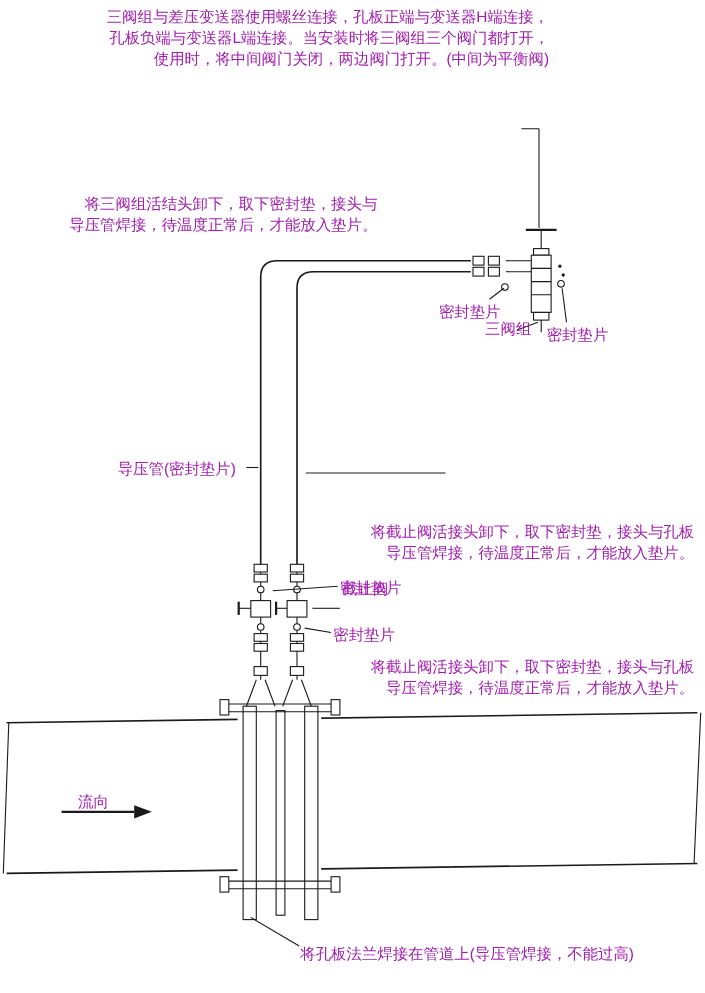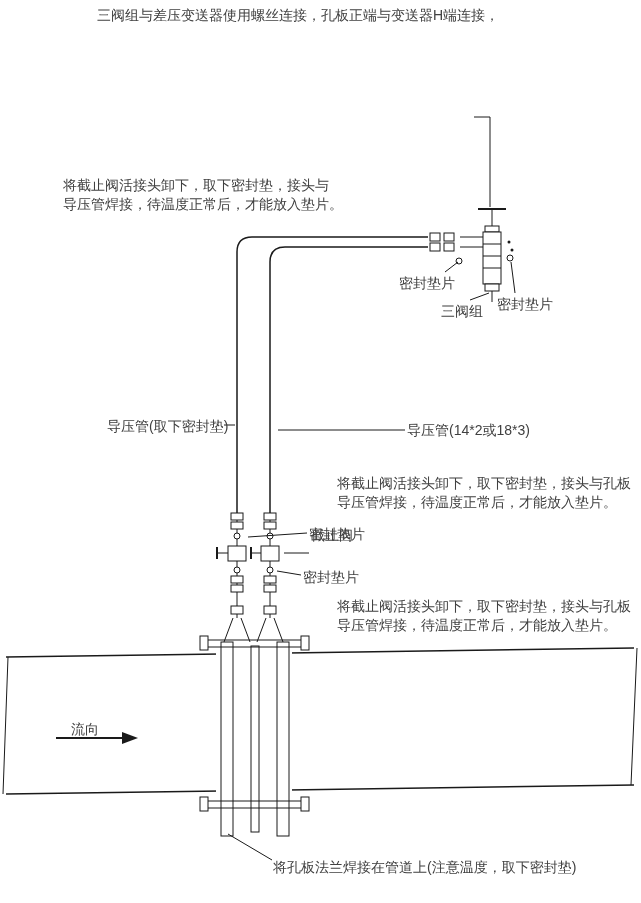--- a/index.html
+++ b/index.html
@@ -2,21 +2,21 @@
 <html><head>
 <meta charset="utf-8">
 <style>
   html,body{margin:0;padding:0;background:#ffffff;}
   .canvas{
     position:relative;width:641px;height:903px;background:#ffffff;
     font-family:"Liberation Sans","DejaVu Sans",sans-serif;
     color:#1a1a1a;overflow:hidden;
   }
   .diagram-svg{position:absolute;left:0;top:0;}
-  .txt{position:absolute;font-size:14px;line-height:19px;white-space:nowrap;color:#404040;}
+  .txt{position:absolute;font-size:14px;line-height:19px;white-space:nowrap;color:#a21caf;text-align:right;}
   .note div{white-space:nowrap;}
 </style>
 </head>
 <body>
 
 <div class="canvas">
 
   <svg class="diagram-svg" width="641" height="903" viewBox="0 0 641 903" fill="none" stroke="#1a1a1a" stroke-width="1">
 
     <g>
@@ -122,45 +122,46 @@
     </g>
 
     <g>
       <line x1="56" y1="738" x2="122" y2="738" stroke-width="2"></line>
       <polygon points="122,732 138,738 122,744" fill="#1a1a1a" stroke="none"></polygon>
     </g>
   </svg>
 
   <div class="txt note" style="left:97px;top:6px">
     <div>三阀组与差压变送器使用螺丝连接，孔板正端与变送器H端连接，</div>
+    <div>孔板负端与变送器L端连接。当安装时将三阀组三个阀门都打开，</div>
+    <div>使用时，将中间阀门关闭，两边阀门打开。(中间为平衡阀)</div>
   </div>
 
   <div class="txt note" style="left:63px;top:176px">
-    <div>将截止阀活接头卸下，取下密封垫，接头与</div>
+    <div>将三阀组活结头卸下，取下密封垫，接头与</div>
     <div>导压管焊接，待温度正常后，才能放入垫片。</div>
   </div>
 
   <div class="txt" style="left:399px;top:274px">密封垫片</div>
-  <div class="txt" style="left:441px;top:302px">三阀组</div>
+  <div class="txt" style="left:441px;top:290px">三阀组</div>
   <div class="txt" style="left:497px;top:295px">密封垫片</div>
 
-  <div class="txt" style="left:107px;top:417px">导压管(取下密封垫)</div>
-  <div class="txt" style="left:407px;top:421px">导压管(14*2或18*3)</div>
+  <div class="txt" style="left:107px;top:417px">导压管(密封垫片)</div>
 
   <div class="txt note" style="left:337px;top:474px">
     <div>将截止阀活接头卸下，取下密封垫，接头与孔板</div>
     <div>导压管焊接，待温度正常后，才能放入垫片。</div>
   </div>
 
   <div class="txt" style="left:309px;top:525px">密封垫片</div>
   <div class="txt" style="left:311px;top:526px">截止阀</div>
   <div class="txt" style="left:303px;top:568px">密封垫片</div>
 
   <div class="txt note" style="left:337px;top:597px">
     <div>将截止阀活接头卸下，取下密封垫，接头与孔板</div>
     <div>导压管焊接，待温度正常后，才能放入垫片。</div>
   </div>
 
   <div class="txt" style="left:71px;top:720px">流向</div>
 
-  <div class="txt" style="left:273px;top:858px">将孔板法兰焊接在管道上(注意温度，取下密封垫)</div>
+  <div class="txt" style="left:273px;top:858px">将孔板法兰焊接在管道上(导压管焊接，不能过高)</div>
 
 </div>
 
 </body></html>

